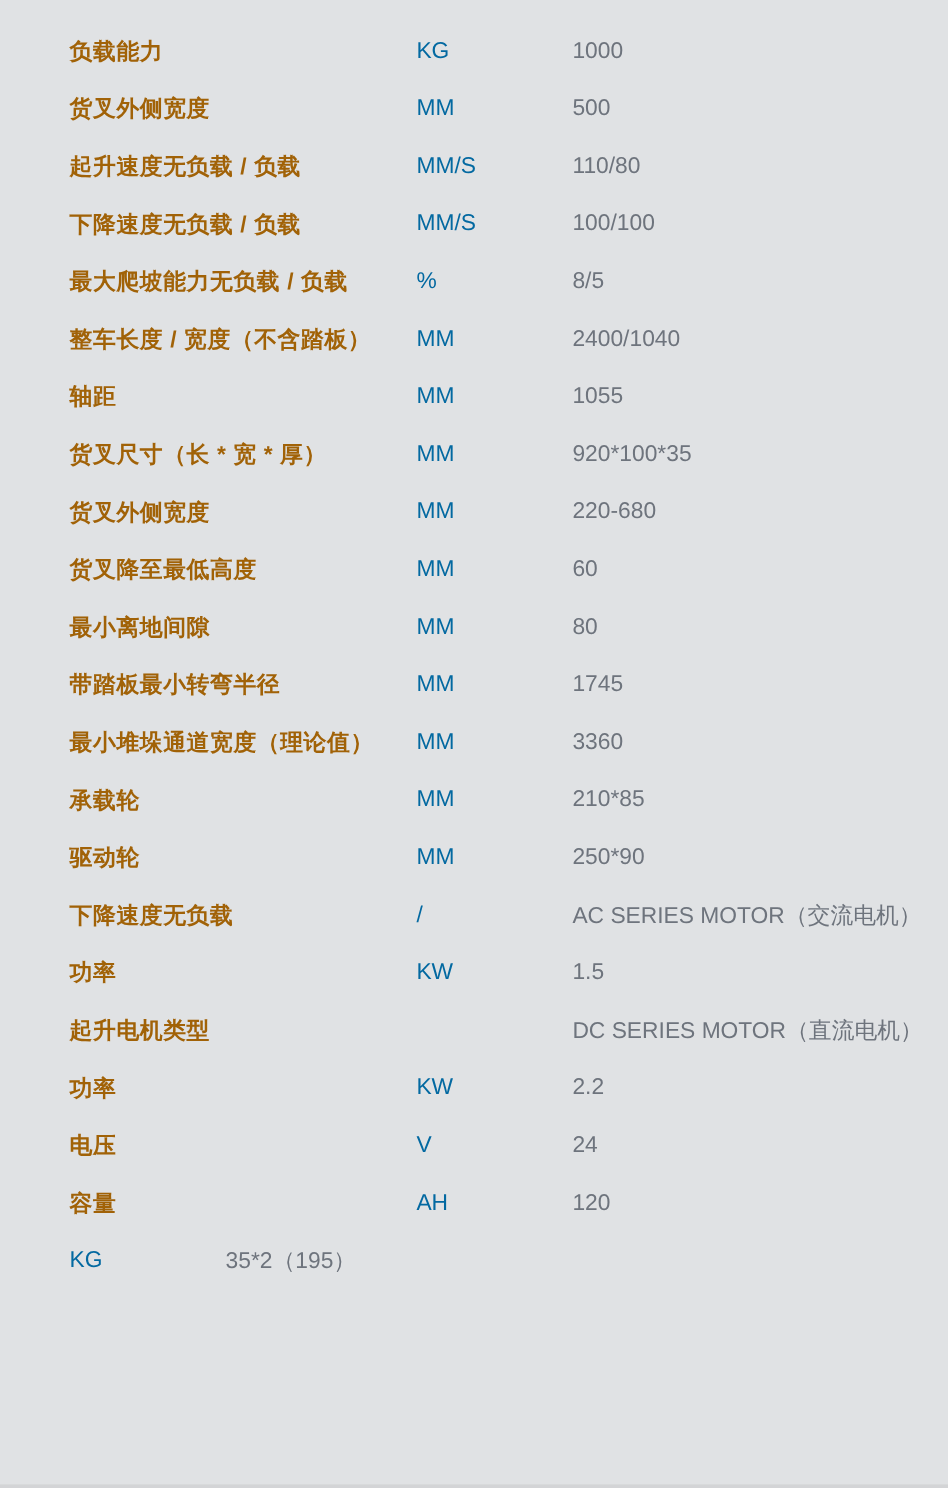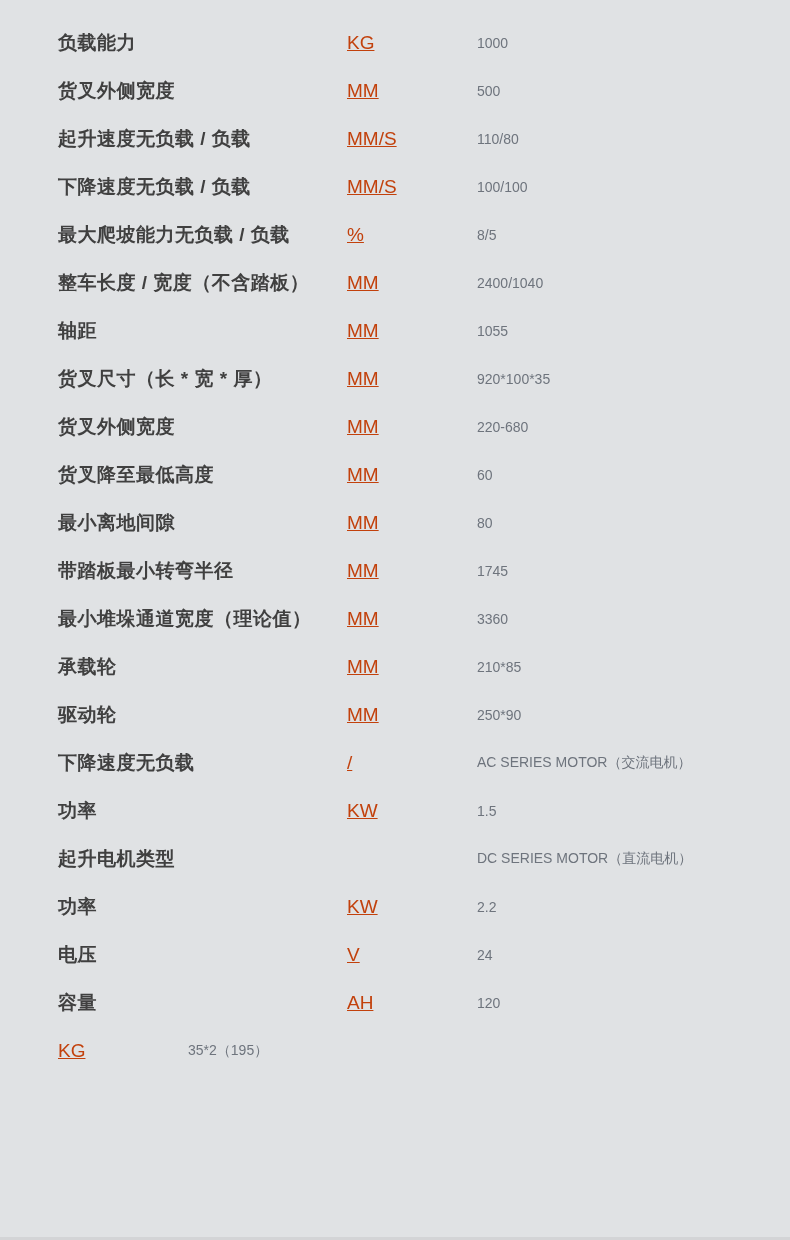--- a/index.html
+++ b/index.html
@@ -22,36 +22,35 @@
   .spec-row {
     display: flex;
     align-items: center;
     height: 48px;
   }
   .spec-label {
     width: 289px;
     flex: 0 0 289px;
     font-size: 19px;
     font-weight: 600;
-    color: #404040;
+    color: #a16207;
     letter-spacing: 0.5px;
     white-space: nowrap;
   }
   .spec-unit {
     width: 130px;
     flex: 0 0 130px;
     font-size: 19px;
     font-weight: 400;
-    color: #c2410c;
+    color: #0369a1;
     white-space: nowrap;
-    text-decoration: underline;
   }
   .spec-value {
     flex: 1 1 auto;
-    font-size: 14px;
+    font-size: 19px;
     font-weight: 400;
     color: #6e747d;
     white-space: nowrap;
   }
   .bottom-strip {
     position: absolute;
     left: 0;
     bottom: 0;
     width: 100%;
     height: 3px;

